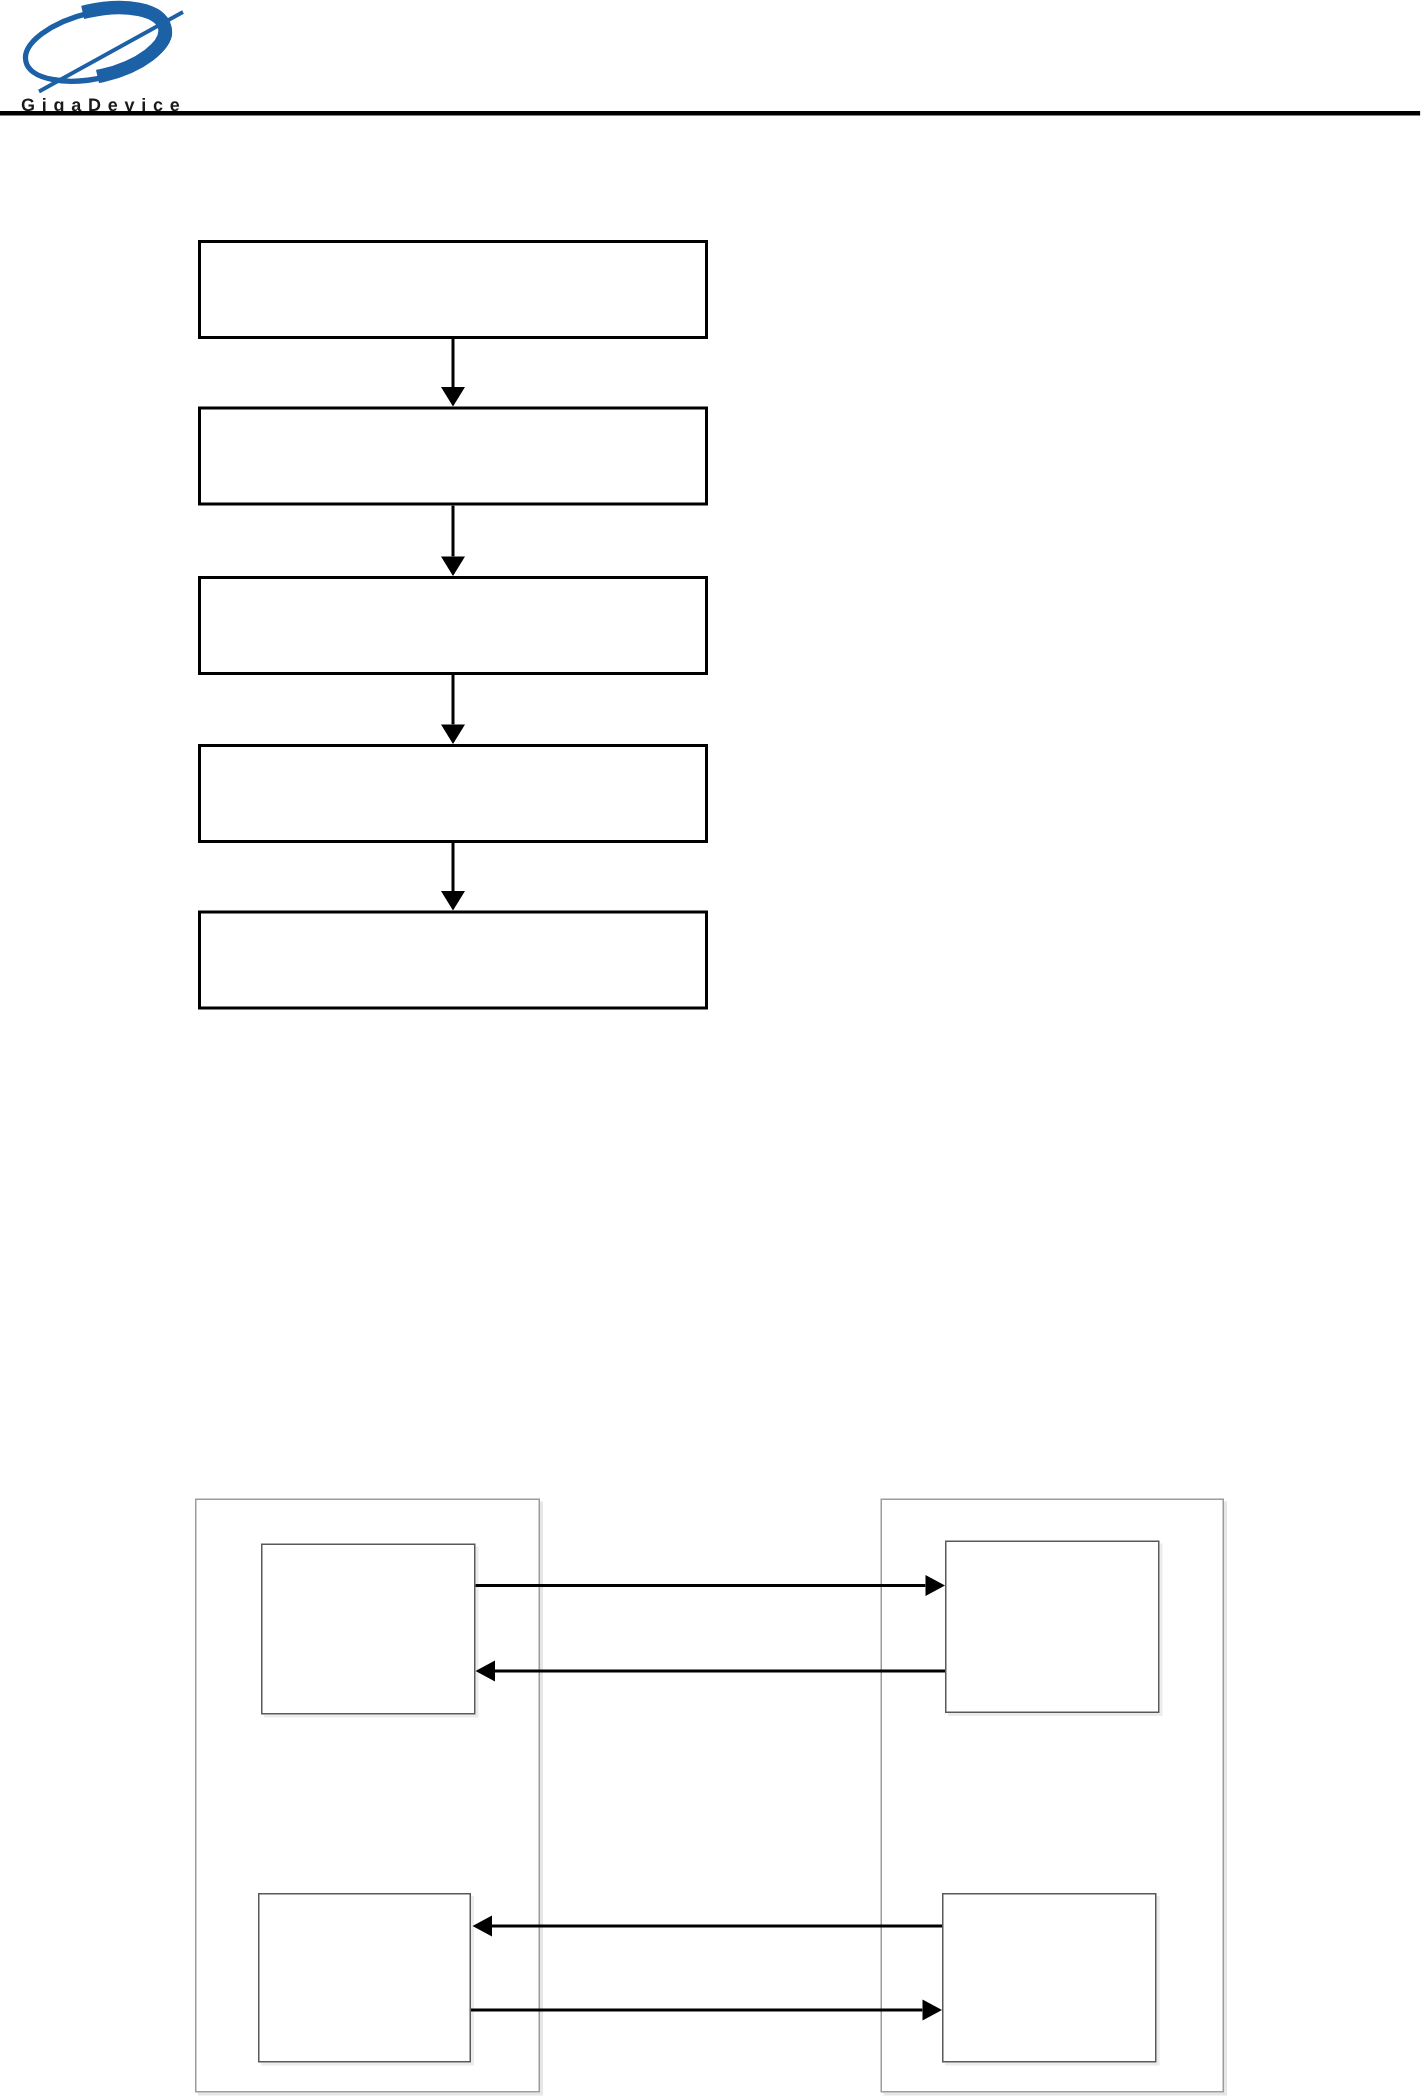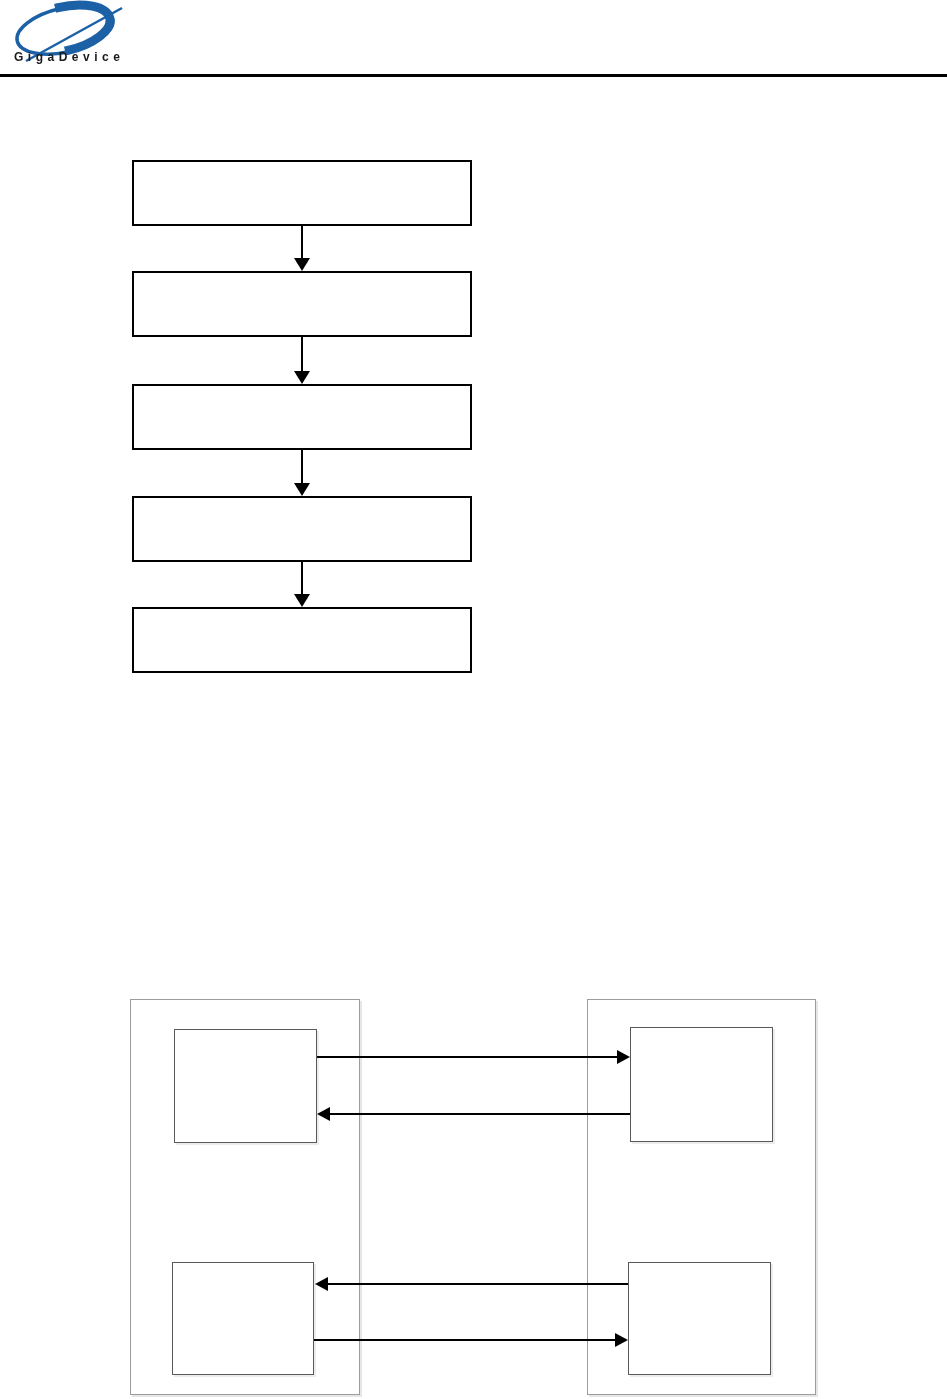--- a/index.html
+++ b/index.html
@@ -8,21 +8,21 @@
     width: 947px;
     height: 1399px;
     background: #ffffff;
     overflow: hidden;
     font-family: "Liberation Sans", sans-serif;
   }
 
   
   .logo-wrap { position: absolute; left: 6px; top: 0px; width: 140px; height: 74px; }
   .brand-name {
-    position: absolute; left: 8px; top: 50px;
+    position: absolute; left: 8px; top: 63px;
     font-size: 12px; font-weight: bold; letter-spacing: 4.5px;
     color: #1a1a1a; white-space: nowrap; text-align: center;
   }
   .header-rule {
     position: absolute; left: 0; top: 74px;
     width: 947px; height: 3px; background: #000000;
   }
 
   
   .fc-box {

